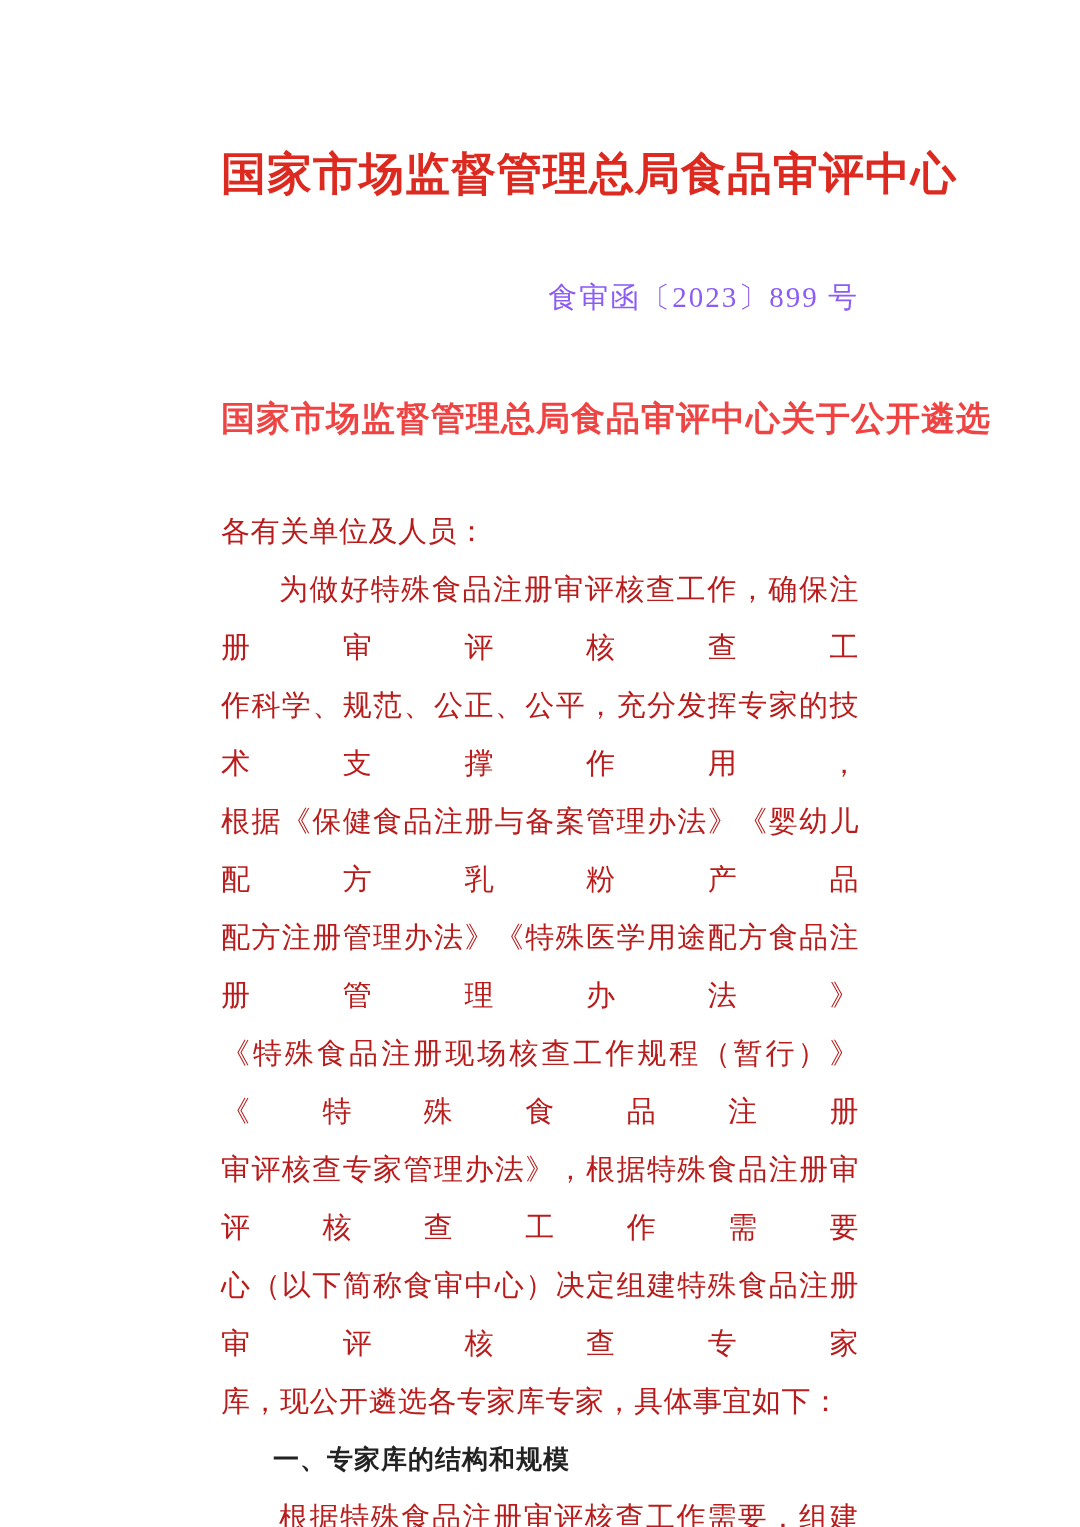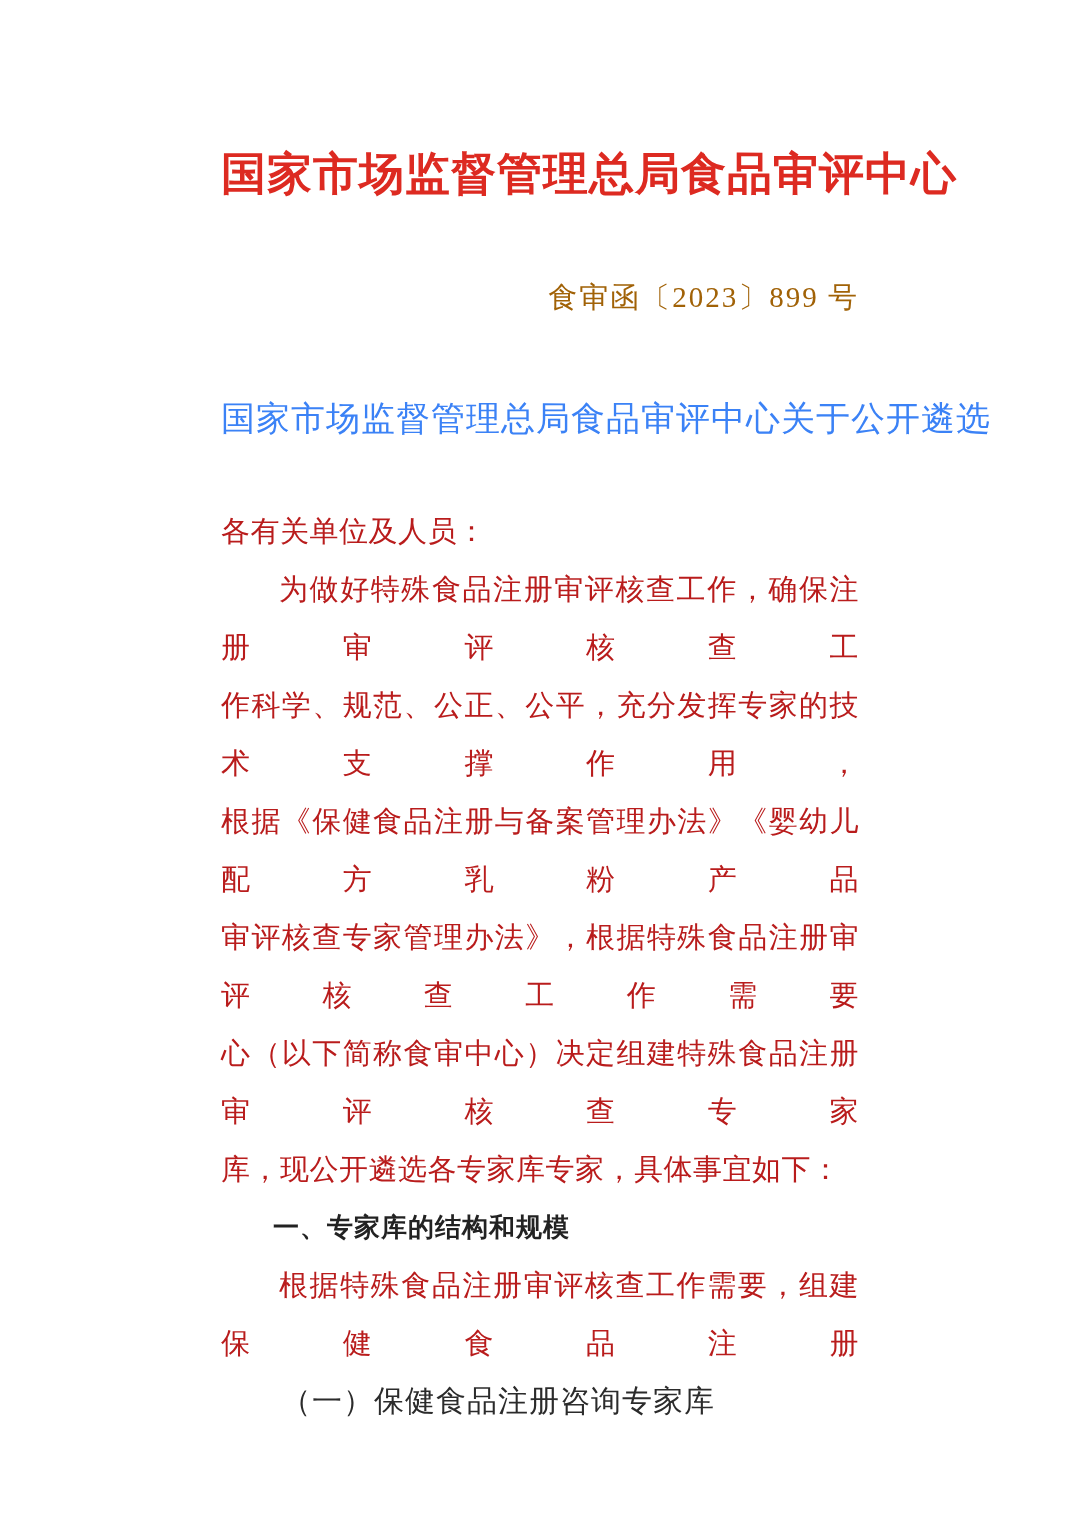--- a/index.html
+++ b/index.html
@@ -30,28 +30,28 @@
     color: #dd2a21;
     white-space: nowrap;
   }
   
   .doc-number {
     margin-top: 66px;
     text-align: right;
     font-size: 29px;
     line-height: 42px;
     letter-spacing: 2px;
-    color: #a16207;
+    color: #8b5cf6;
   }
   
   .doc-title {
     margin-top: 72px;
     text-align: right;
-    font-weight: normal;
-    color: #3b82f6;
+    font-weight: bold;
+    color: #ef4444;
   }
   .doc-title .t-line {
     font-size: 34px;
     line-height: 58px;
     letter-spacing: 1px;
     white-space: nowrap;
   }
   
   .body-block {
     margin-top: 54px;
@@ -103,20 +103,22 @@
     <div class="t-line">国家市场监督管理总局食品审评中心关于公开遴选</div>
   </div>
 
   <div class="body-block">
 
     <div class="line">各有关单位及人员：</div>
 
     <div class="line fill indent">为做好特殊食品注册审评核查工作，确保注册审评核查工</div>
     <div class="line fill">作科学、规范、公正、公平，充分发挥专家的技术支撑作用，</div>
     <div class="line fill">根据《保健食品注册与备案管理办法》《婴幼儿配方乳粉产品</div>
+    <div class="line fill">配方注册管理办法》《特殊医学用途配方食品注册管理办法》</div>
+    <div class="line fill">《特殊食品注册现场核查工作规程（暂行）》《特殊食品注册</div>
     <div class="line fill">审评核查专家管理办法》，根据特殊食品注册审评核查工作需要</div>
     <div class="line fill">心（以下简称食审中心）决定组建特殊食品注册审评核查专家</div>
     <div class="line">库，现公开遴选各专家库专家，具体事宜如下：</div>
 
     <div class="section-heading">一、专家库的结构和规模</div>
 
     <div class="line fill indent">根据特殊食品注册审评核查工作需要，组建保健食品注册</div>
 
     <div class="sub-heading">（一）保健食品注册咨询专家库</div>
 

